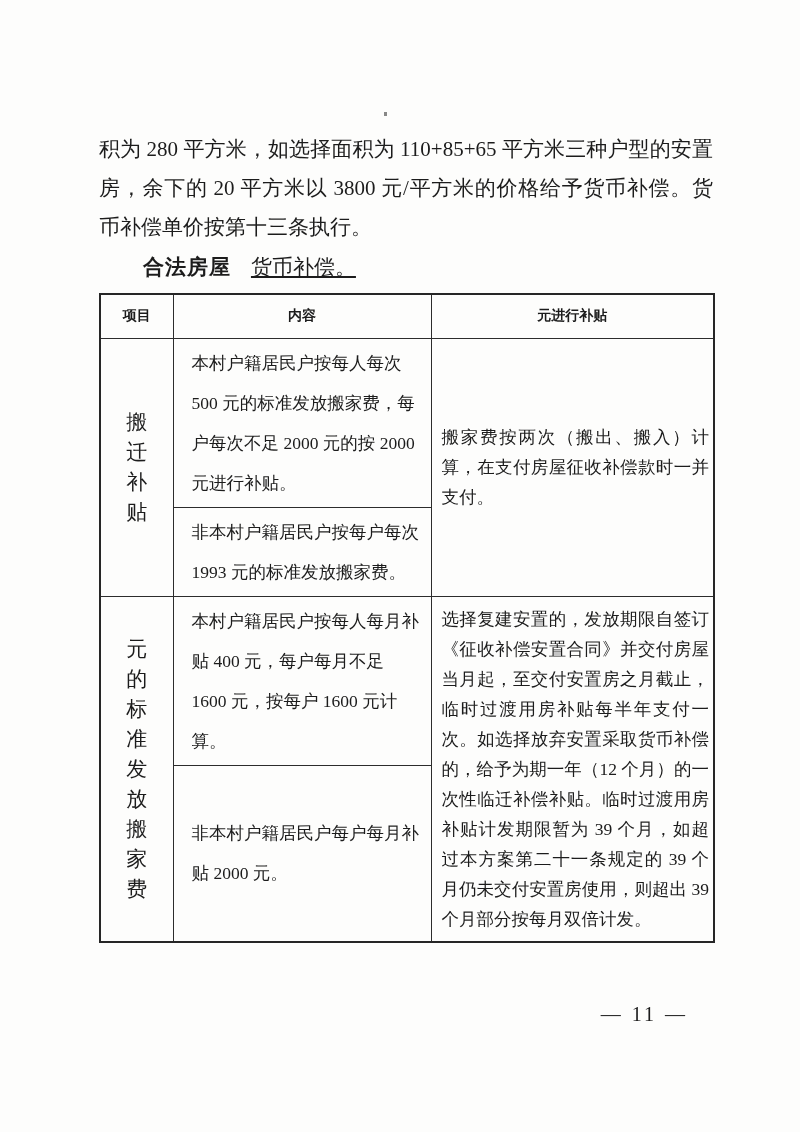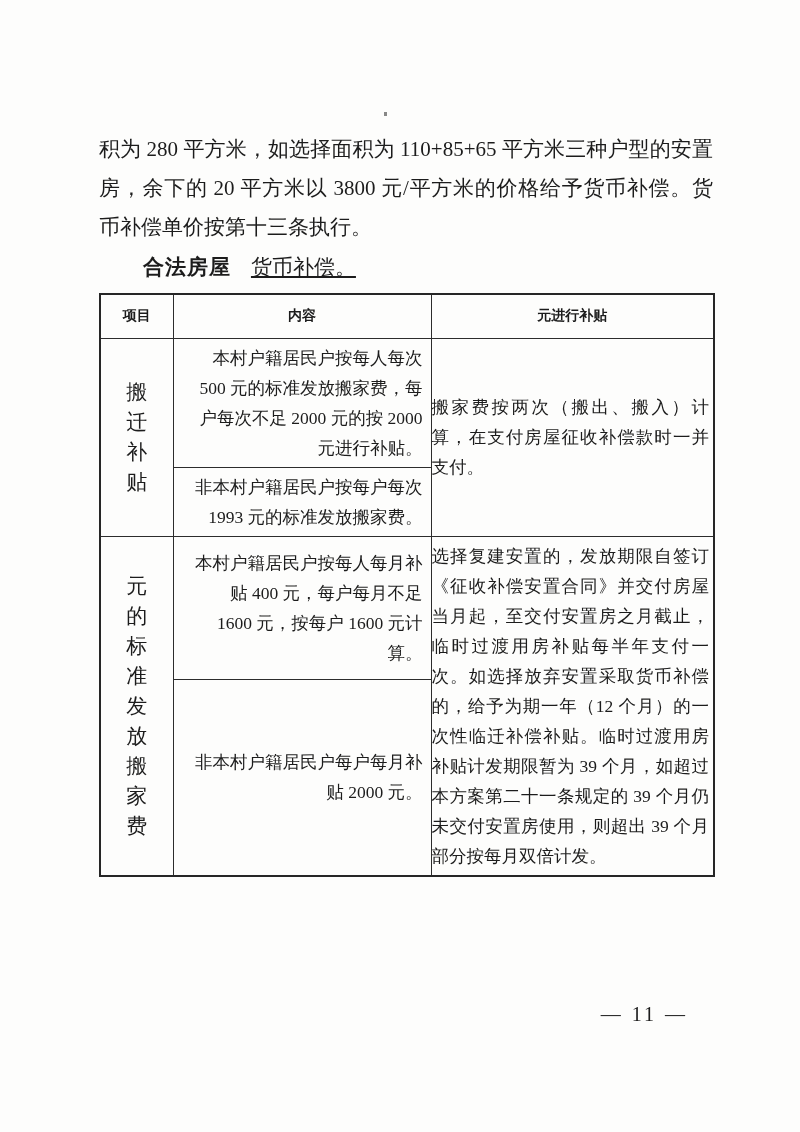--- a/index.html
+++ b/index.html
@@ -56,30 +56,30 @@
   }
   .cell-item {
     text-align: center;
     vertical-align: middle;
     font-size: 21px;
     line-height: 30px;
     padding: 0 18px;
   }
   .cell-content {
     font-size: 17.5px;
-    line-height: 30px;
+    line-height: 40px;
     padding: 4px 8px 4px 18px;
     vertical-align: middle;
-    text-align: right;
+    text-align: left;
     margin-left: 46px;
   }
   .cell-timing {
     font-size: 17.5px;
     line-height: 30px;
-    padding: 4px 4px 4px 0;
+    padding: 4px 4px 4px 10px;
     vertical-align: middle;
     text-align: justify;
     text-justify: inter-ideograph;
   }
   .pagenum {
     position: absolute;
     top: 1003px;
     right: 112px;
     font-size: 20px;
     letter-spacing: 3px;

